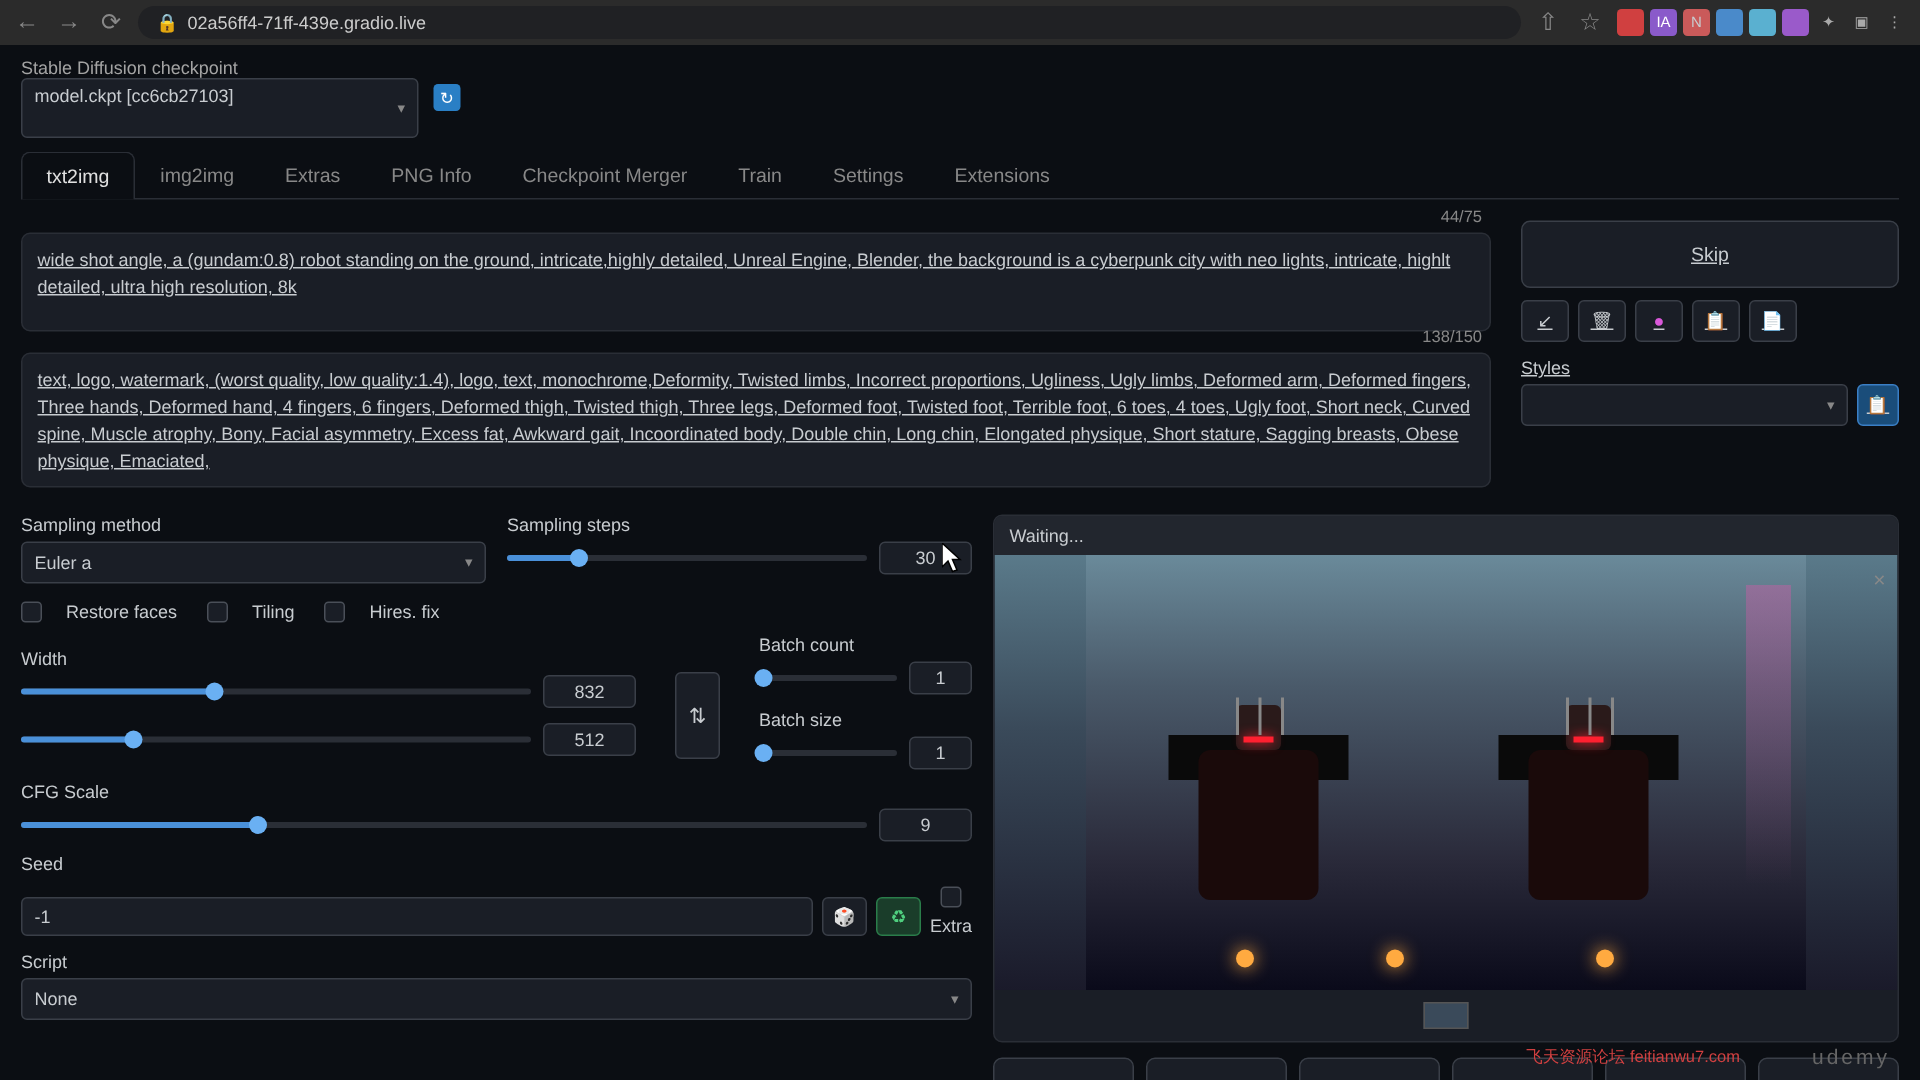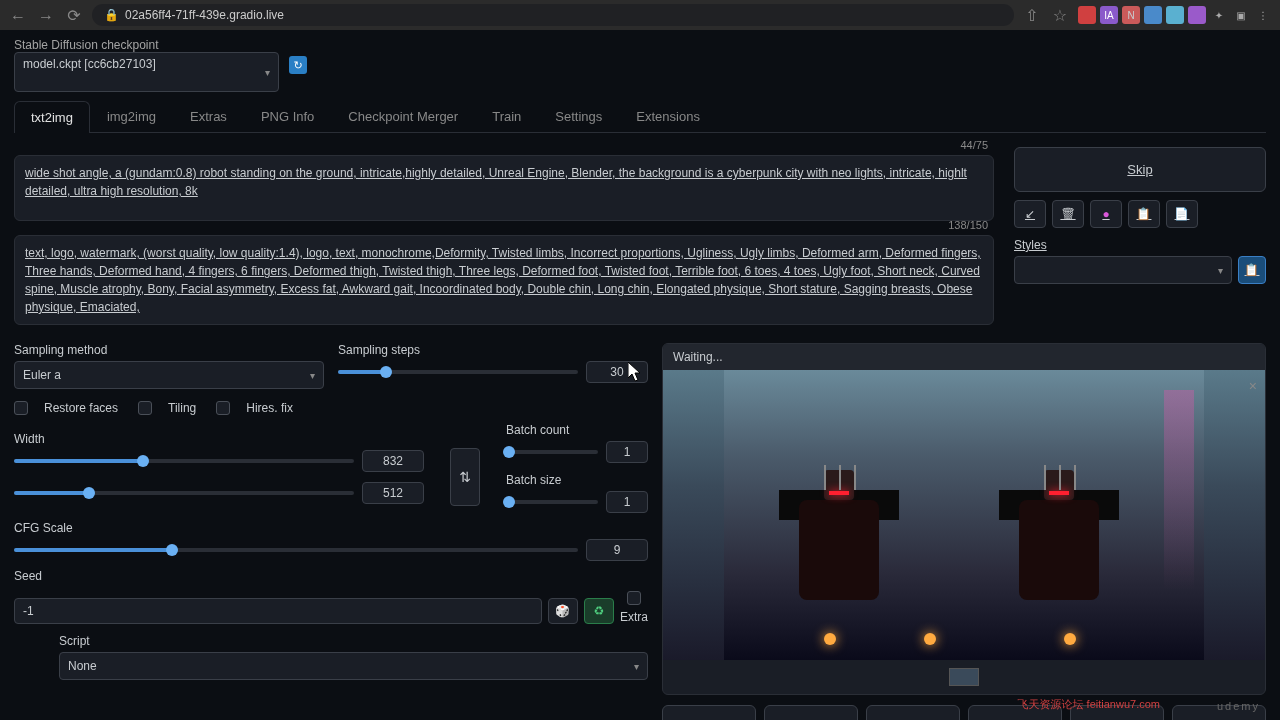--- a/index.html
+++ b/index.html
@@ -66,21 +66,21 @@
 .robot-body { width: 80px; height: 100px; background: #1a0a0a; position: absolute; bottom: 50px; left: 35px; border-radius: 8px; }
 .robot-head { width: 30px; height: 30px; background: #2a1a1a; position: absolute; bottom: 150px; left: 60px; border-radius: 4px; }
 .robot-eye { width: 20px; height: 4px; background: #ff2030; position: absolute; bottom: 155px; left: 65px; box-shadow: 0 0 8px #ff2030; }
 .robot-shoulder { width: 120px; height: 30px; background: #0a0a0a; position: absolute; bottom: 130px; left: 15px; }
 .robot-spike { width: 2px; height: 25px; background: #888; position: absolute; }
 .thumb-strip { display: flex; justify-content: center; padding: 8px; }
 .thumb { width: 30px; height: 18px; background: #3a4a5a; border: 1px solid #555; }
 .output-btns { display: flex; gap: 8px; margin-top: 10px; }
 .out-btn { flex: 1; background: #1a1e26; border: 1px solid #3a3f48; border-radius: 6px; padding: 14px 4px; text-align: center; font-size: 12px; color: #c8ccd0; cursor: pointer; }
 .cursor { position: absolute; left: 628px; top: 362px; width: 16px; height: 22px; pointer-events: none; z-index: 9999; }
-.watermark { position: absolute; bottom: 8px; right: 20px; font-size: 11px; color: #666; letter-spacing: 2px; }
+.watermark { position: absolute; bottom: 8px; right: 20px; font-size: 14px; color: #666; letter-spacing: 2px; }
 .watermark2 { position: absolute; bottom: 8px; right: 120px; font-size: 11px; color: #d04040; }
 </style>
 </head>
 <body>
 
 <div class="browser-bar">
   <div class="nav-btn">←</div>
   <div class="nav-btn">→</div>
   <div class="nav-btn">⟳</div>
   <div class="url-bar">
@@ -252,21 +252,21 @@
           <input class="seed-input" value="-1" style="">
           <div class="seed-btn">🎲</div>
           <div class="seed-btn green">♻</div>
           <div class="extra-check">
             <div class="checkbox"></div>
               <span>Extra</span>
           </div>
         </div>
       </div>
 
-      <div style="margin-top:10px;margin-left:45px;">
+      <div style="margin-top:10px;">
         <span class="ctrl-label">Script</span>
         <div class="select-box">
           <span>None</span>
           <span class="chevron">▾</span>
         </div>
       </div>
     </div>
 
     <div class="controls-right">
       <div class="output-panel">

